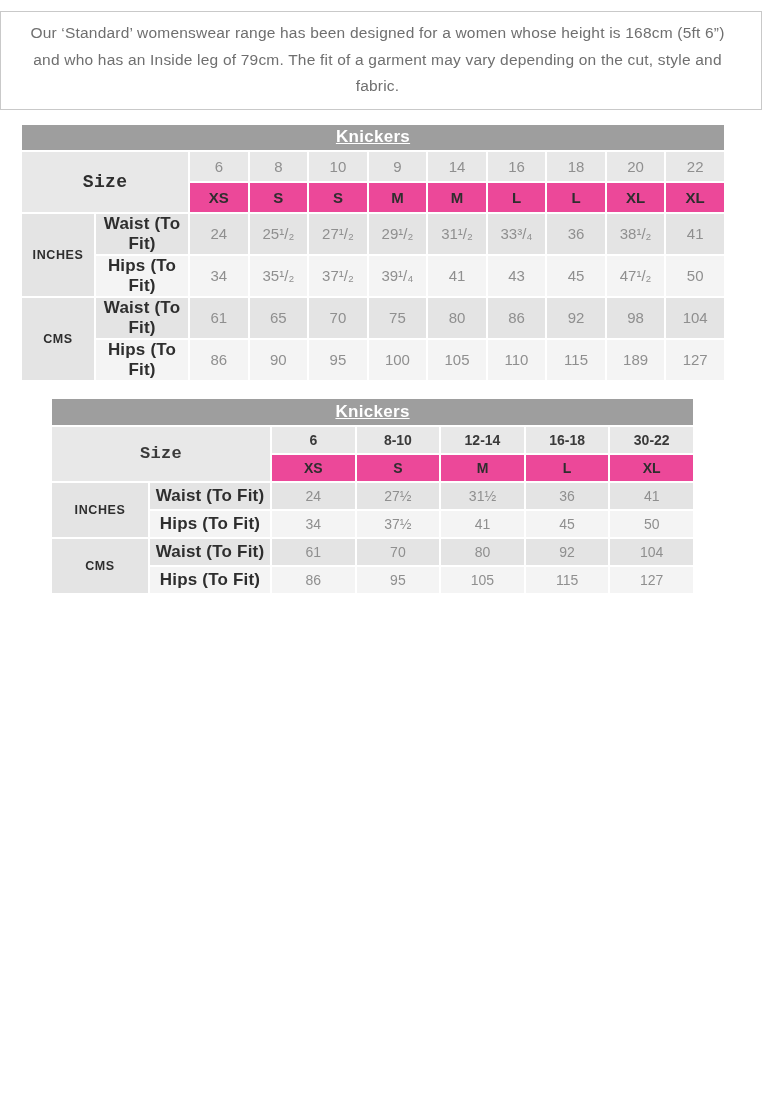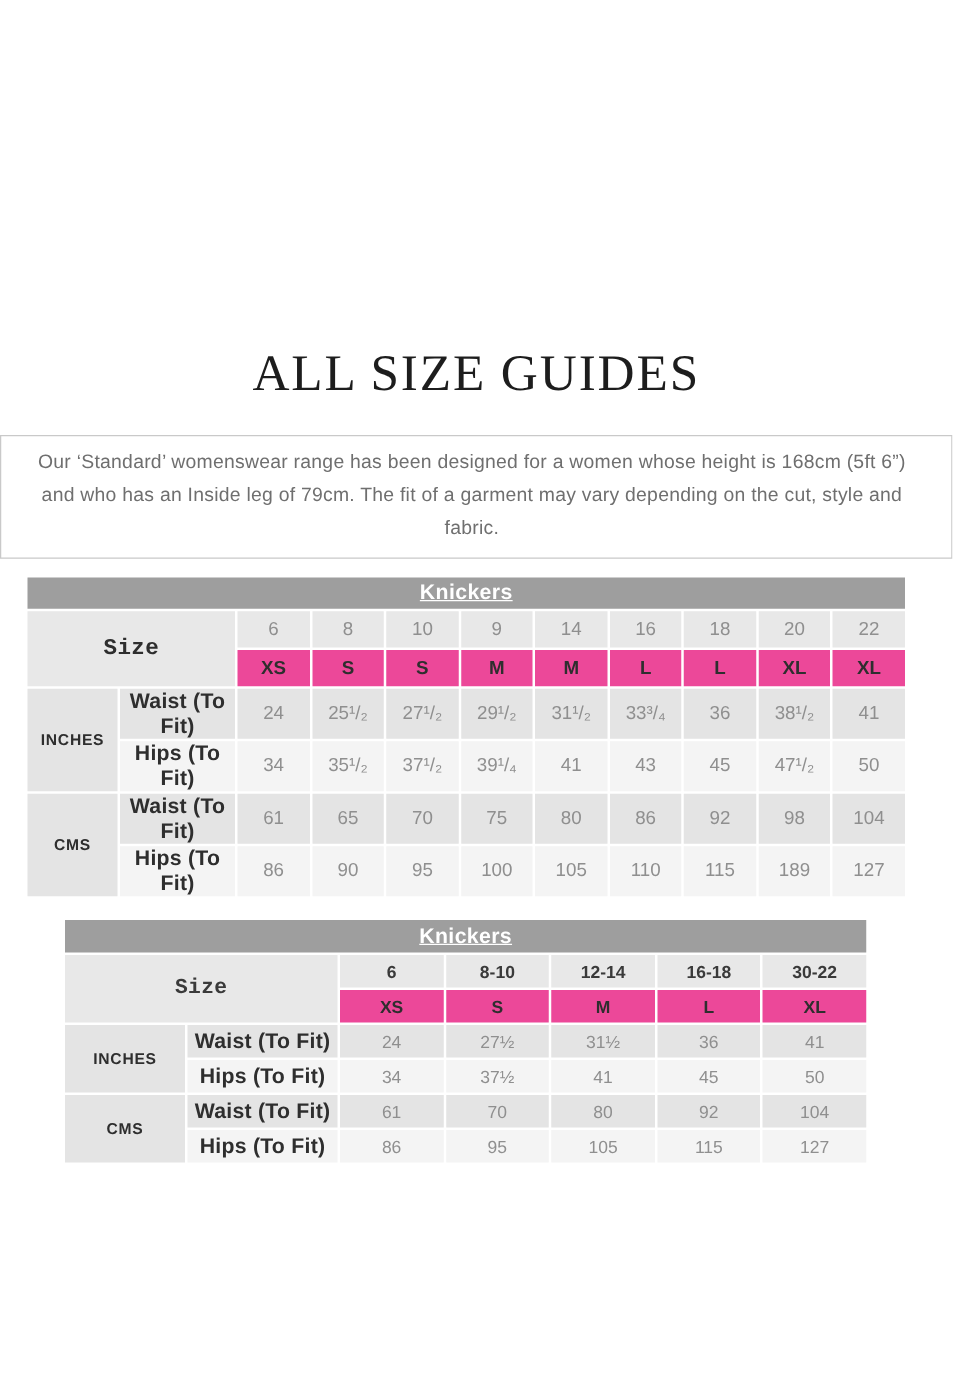--- a/index.html
+++ b/index.html
@@ -75,21 +75,20 @@
   }
   tr.rd td{background:var(--cell-dark);}
   tr.rl td{background:var(--cell-light);}
   tr.rd td.group, tr.rl td.group{background:var(--label-bg);}
 </style>
 </head>
 <body>
 
 <div class="page">
 
-  <h1 class="page-title">ALL SIZE GUIDES</h1>
 
   <div class="intro-box">
     <p>Our ‘Standard’ womenswear range has been designed for a women whose height is 168cm (5ft 6”) and who has an Inside leg of 79cm. The fit of a garment may vary depending on the cut, style and fabric.</p>
   </div>
 
   <table class="t1">
     <colgroup>
       <col style="width:72px">
         <col style="width:92px">
       <col style="width:57.5px">

